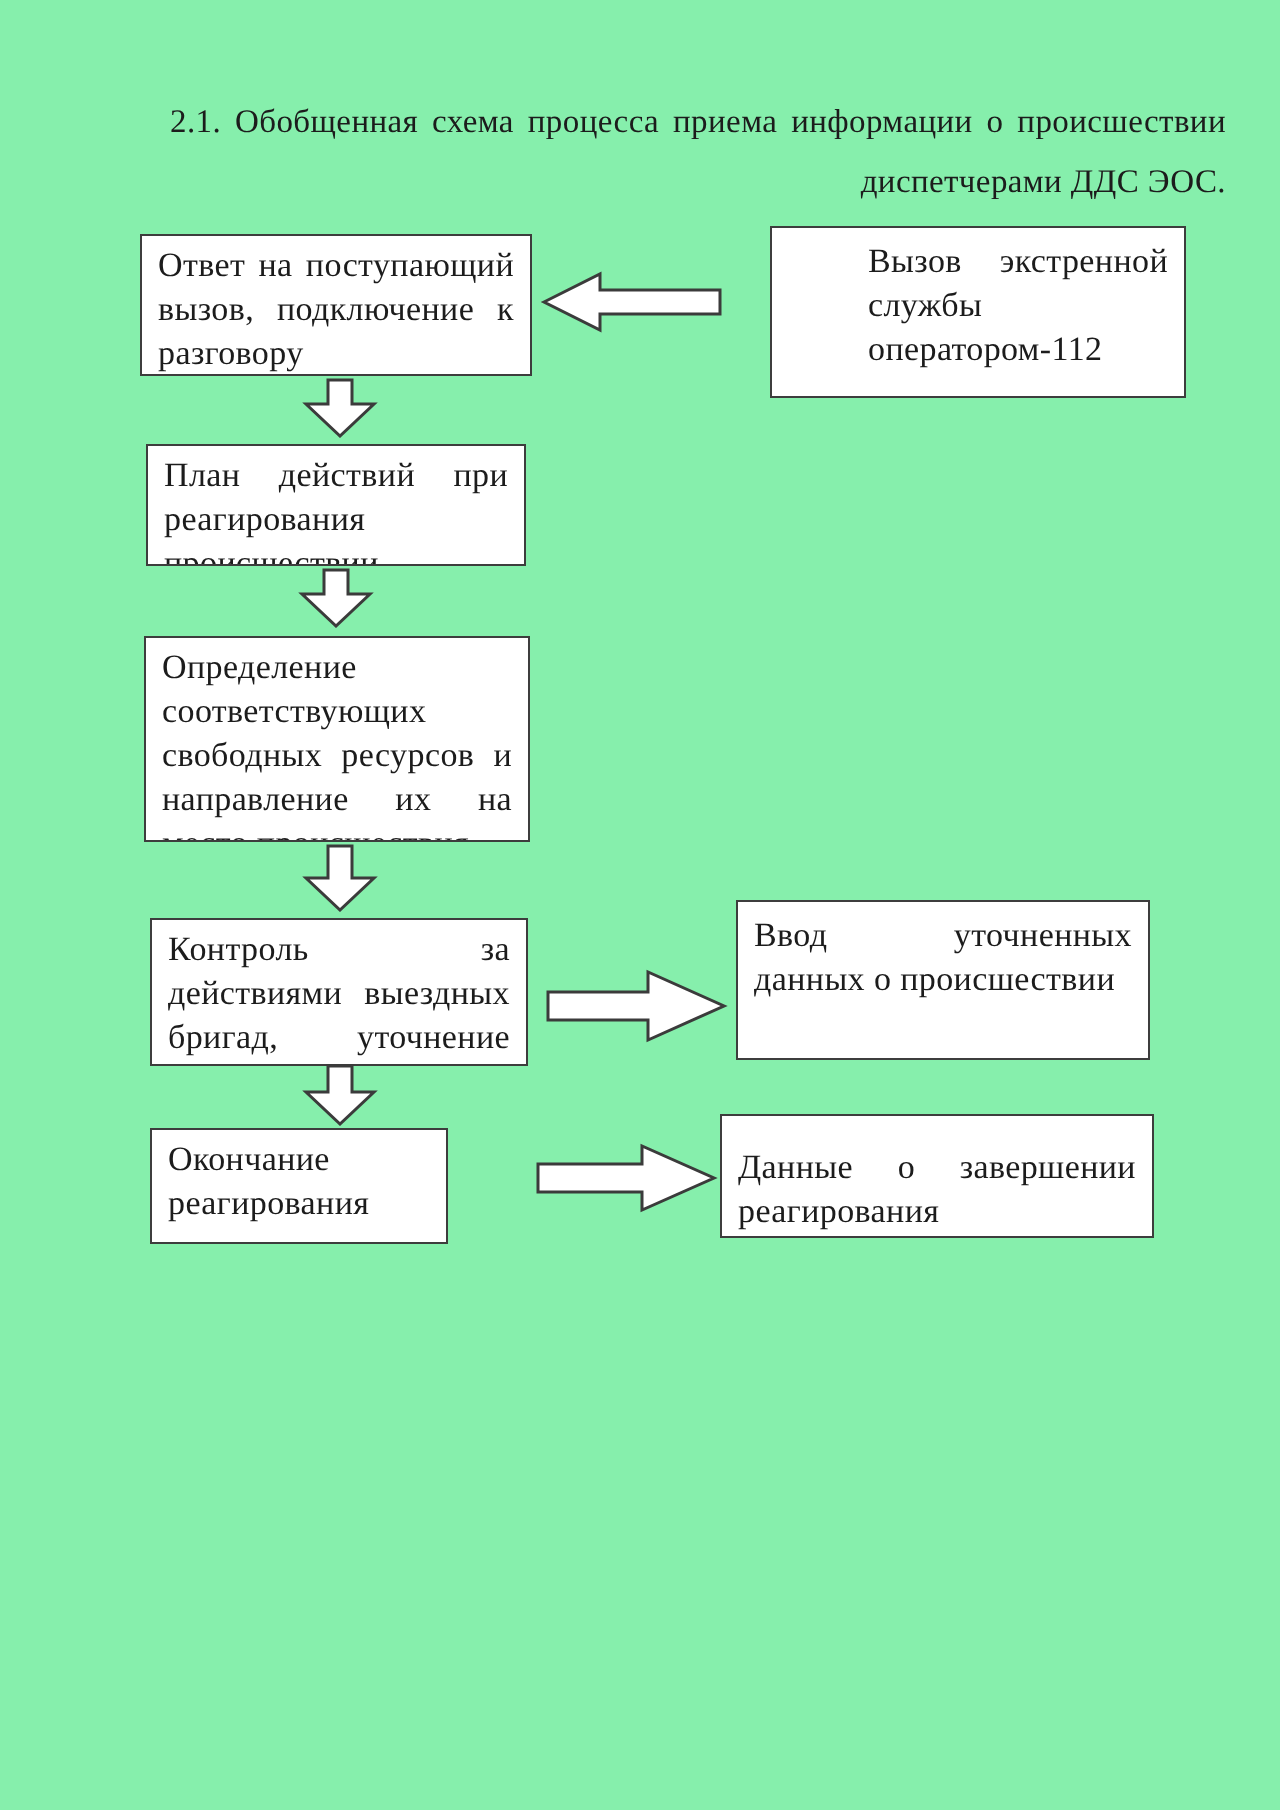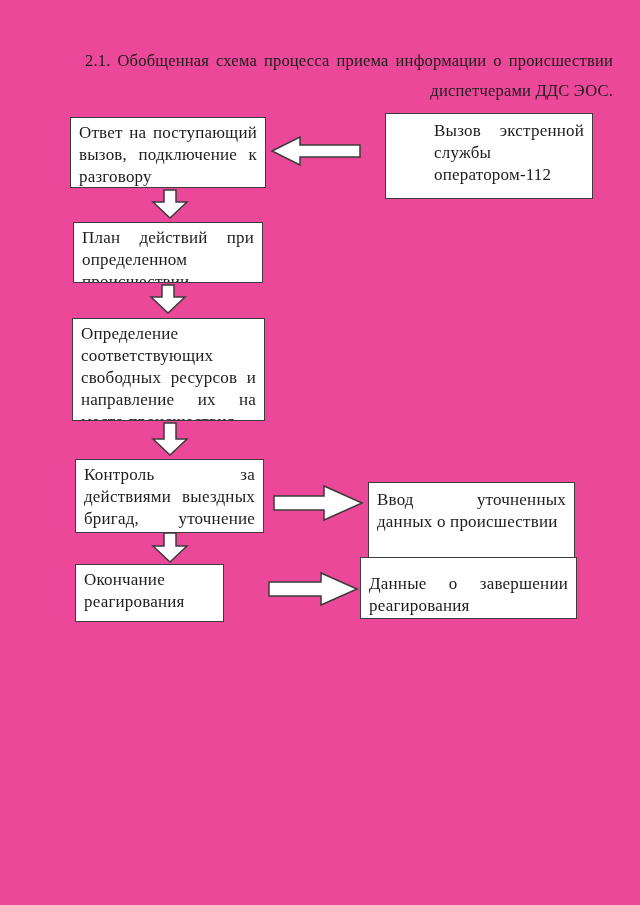--- a/index.html
+++ b/index.html
@@ -5,21 +5,21 @@
   html, body {
     margin: 0;
     padding: 0;
     background: #e8e8e8;
   }
   .page {
     position: relative;
     width: 640px;
     height: 905px;
     margin: 0 auto;
-    background: #ec4899;
+    background: #86efac;
     font-family: "Liberation Serif", "DejaVu Serif", serif;
     color: #1c1c1c;
     overflow: hidden;
   }
   .heading {
     position: absolute;
     left: 52px;
     top: 46px;
     width: 561px;
     font-size: 16.5px;
@@ -49,21 +49,21 @@
     overflow: hidden;
   }
   
   .b-answer   { left: 70px;  top: 117px; width: 196px; height: 71px; }
   .b-plan     { left: 73px;  top: 222px; width: 190px; height: 61px; }
   .b-resrc    { left: 72px;  top: 318px; width: 193px; height: 103px; }
   .b-control  { left: 75px;  top: 459px; width: 189px; height: 74px; }
   .b-finish   { left: 75px;  top: 564px; width: 149px; height: 58px; text-align: left; }
   
   .b-call112  { left: 385px; top: 113px; width: 208px; height: 86px; padding-top: 6px; padding-left: 48px; }
-  .b-upd      { left: 368px; top: 450px; width: 207px; height: 80px; padding-top: 6px; margin-top: 32px; }
+  .b-upd      { left: 368px; top: 450px; width: 207px; height: 80px; padding-top: 6px; }
   .b-complete { left: 360px; top: 557px; width: 217px; height: 62px; padding-top: 15px; }
   .arrow {
     position: absolute;
   }
   .arrow svg { display: block; }
   .arrow polygon {
     fill: #ffffff;
     stroke: #3b3b3b;
     stroke-width: 1.5;
     stroke-linejoin: miter;
@@ -93,21 +93,21 @@
       <polygon points="2,17 30,3 30,11 90,11 90,23 30,23 30,31"></polygon>
     </svg>
   </div>
 
   <div class="arrow a-down1">
     <svg width="40" height="30" viewBox="0 0 40 30">
       <polygon points="14,1 26,1 26,13 37,13 20,29 3,13 14,13"></polygon>
     </svg>
   </div>
 
-  <div class="fbox b-plan">План действий при определенном происшествии</div>
+  <div class="fbox b-plan">План действий при реагирования происшествии</div>
 
   <div class="arrow a-down2">
     <svg width="40" height="30" viewBox="0 0 40 30">
       <polygon points="14,1 26,1 26,13 37,13 20,29 3,13 14,13"></polygon>
     </svg>
   </div>
 
   <div class="fbox b-resrc">Определение соответствующих свободных ресурсов и направление их на место происшествия</div>
 
   <div class="arrow a-down3">

